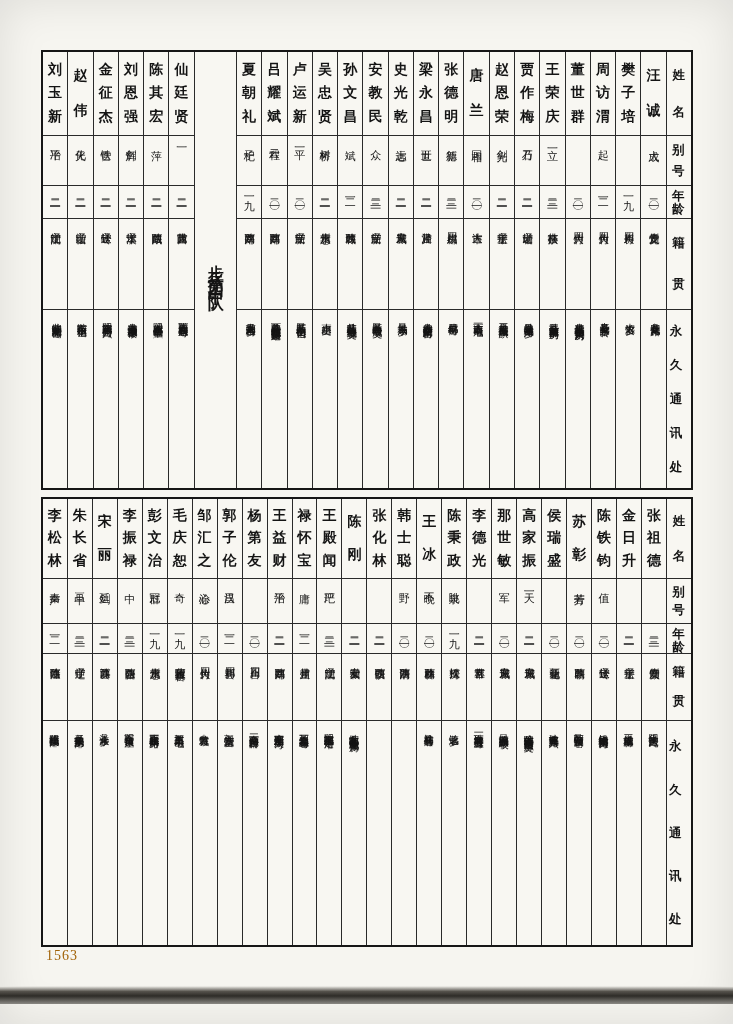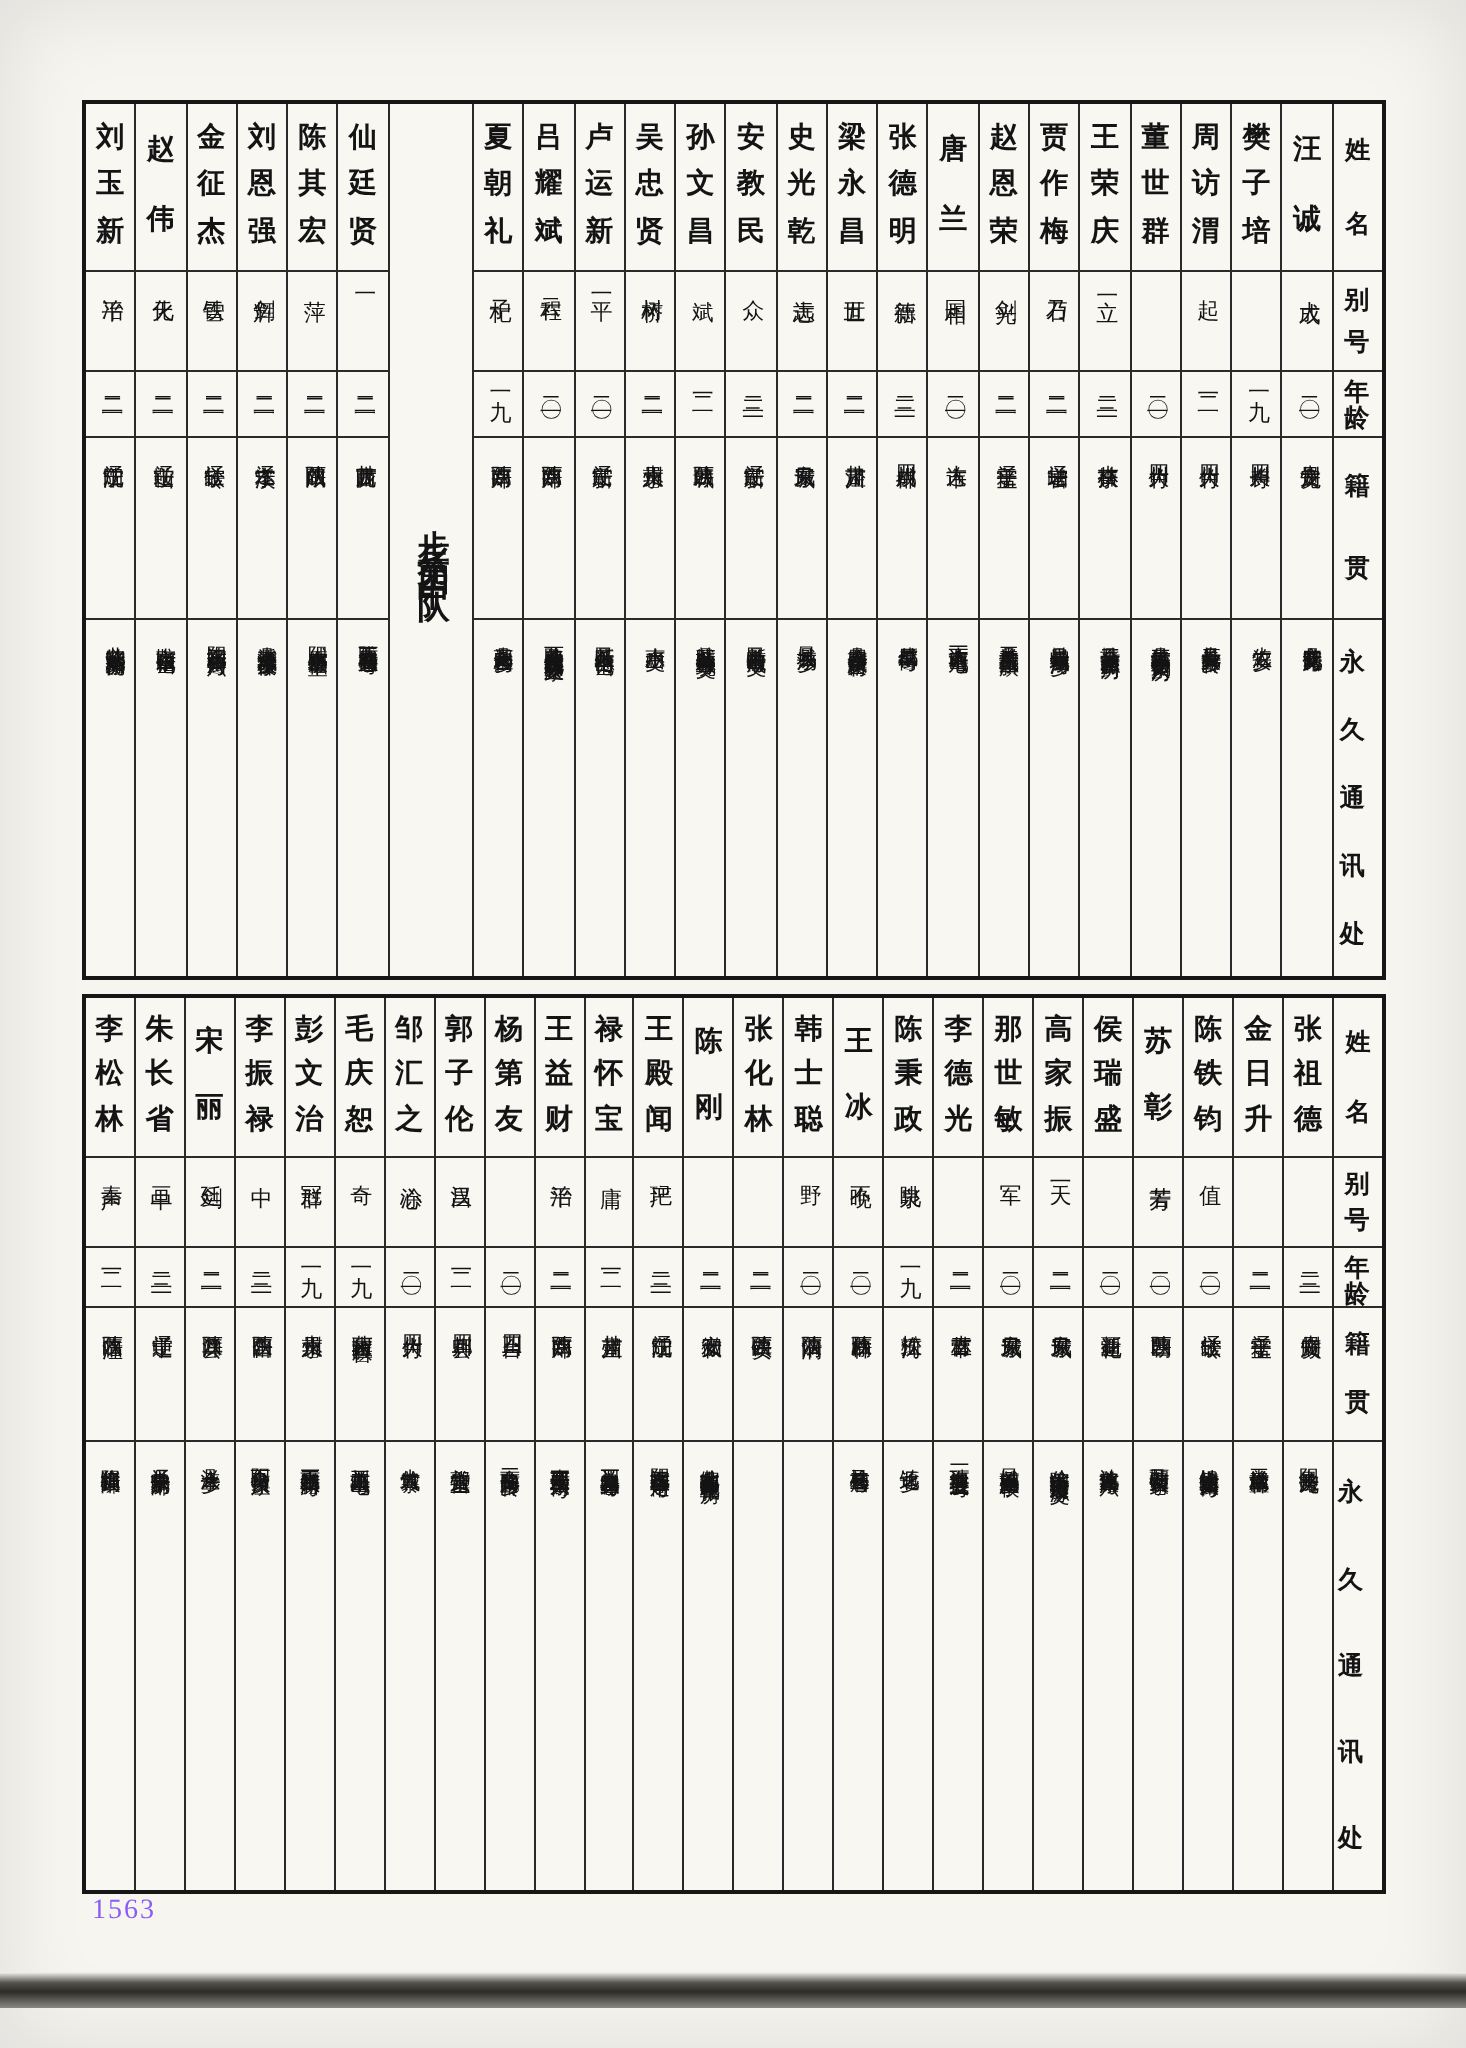--- a/index.html
+++ b/index.html
@@ -15,21 +15,21 @@
     position: absolute; inset: 0;
     background: #f6f5f0;
     box-shadow: inset 0 0 45px rgba(0,0,0,0.10);
   }
   .scan-band {
     position: absolute; left: 0; right: 0; top: 986px; height: 18px;
     background: linear-gradient(#f6f5f0 0%, #55524c 30%, #2e2c28 55%, #8a8883 100%);
   }
   .page-number {
     position: absolute; left: 46px; top: 948px;
-    font-size: 14px; color: #8b5cf6; letter-spacing: 1px;
+    font-size: 14px; color: #a16207; letter-spacing: 1px;
   }
   .roster-table {
     position: absolute; left: 41px; width: 652px;
     display: flex; flex-direction: row-reverse;
     border: 2px solid #161616;
     background: #f8f7f2;
   }
   .t0 { top: 50px;  height: 440px; }
   .t1 { top: 497px; height: 450px; }
   .col {

